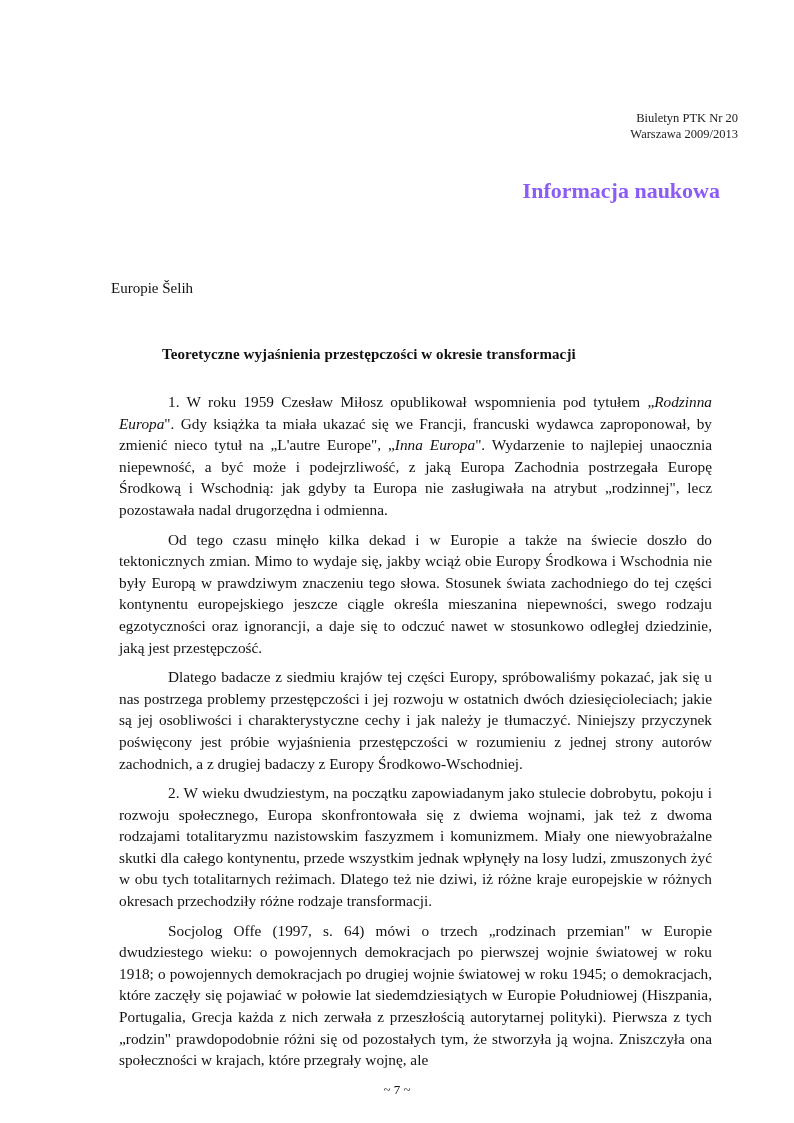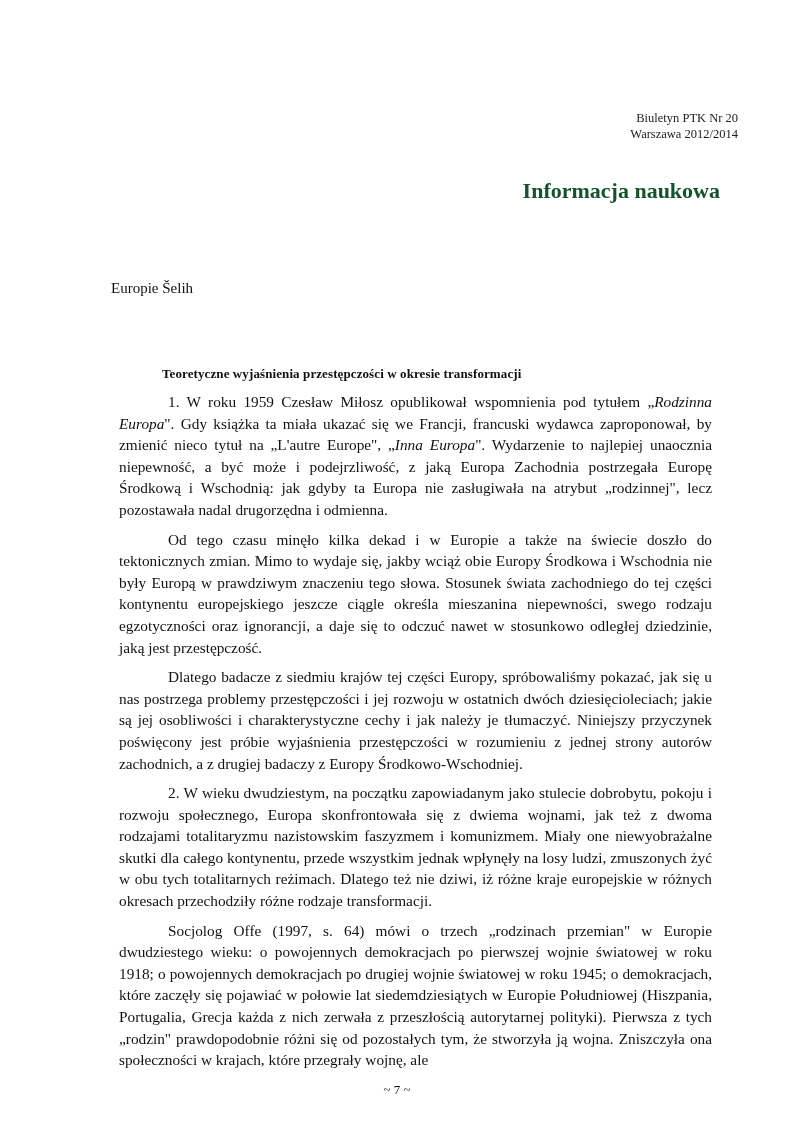--- a/index.html
+++ b/index.html
@@ -1,37 +1,37 @@
 <!DOCTYPE html>
 <html><head>
 <meta charset="utf-8">
 <style>
   html, body { margin: 0; padding: 0; background: #ffffff; }
   body { width: 794px; height: 1123px; position: relative; overflow: hidden;
          font-family: "Liberation Serif", "DejaVu Serif", serif; color: #111; }
   .header { position: absolute; right: 56px; top: 110px; text-align: right;
             font-size: 12.5px; line-height: 16px; color: #222; }
   .section-title { position: absolute; right: 74px; top: 178px; font-size: 22px;
-                   font-weight: bold; color: #14532d; }
+                   font-weight: bold; color: #8b5cf6; }
   .author { position: absolute; left: 111px; top: 280px; font-size: 15px; }
-  .article-title { position: absolute; left: 162px; top: 366px; font-size: 13px;
+  .article-title { position: absolute; left: 162px; top: 346px; font-size: 15px;
                    font-weight: bold; letter-spacing: 0.1px; }
   .body { position: absolute; left: 111px; top: 383px; width: 609px;
           font-size: 15.3px; line-height: 21.6px; text-align: justify; }
   .body p { margin: 8px; text-indent: 49px; }
   .body em { font-style: italic; }
   .footer { position: absolute; left: 0; width: 794px; top: 1082px; text-align: center;
             font-size: 13px; }
 </style>
 </head>
 <body>
 
 <div class="header">
   <div>Biuletyn PTK Nr 20</div>
-  <div>Warszawa 2012/2014</div>
+  <div>Warszawa 2009/2013</div>
 </div>
 
 <div class="section-title">Informacja naukowa</div>
 
 <div class="author">Europie Šelih</div>
 
 <div class="article-title">Teoretyczne wyjaśnienia przestępczości w okresie transformacji</div>
 
 <div class="body">
   <p><span>1. W roku 1959  Czesław Miłosz  opublikował wspomnienia pod tytułem „</span><em>Rodzinna Europa</em><span>". Gdy  książka ta miała ukazać się we Francji, francuski wydawca  zaproponował, by zmienić nieco tytuł na „L'autre Europe", „</span><em>Inna Europa</em><span>". Wydarzenie to najlepiej unaocznia niepewność, a być może i podejrzliwość, z jaką Europa Zachodnia  postrzegała Europę Środkową i Wschodnią: jak gdyby ta Europa nie zasługiwała na atrybut „rodzinnej", lecz pozostawała nadal  drugorzędna i odmienna.</span></p>

